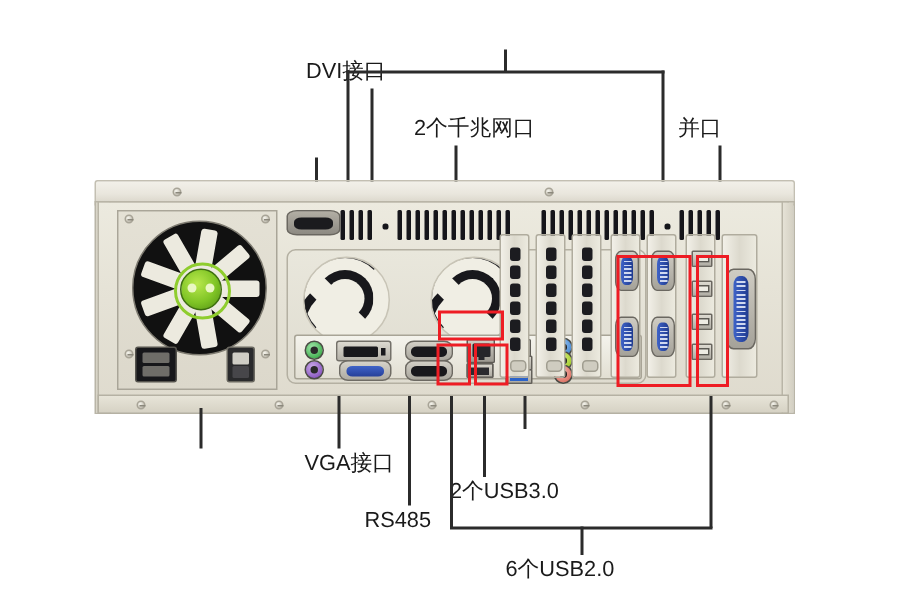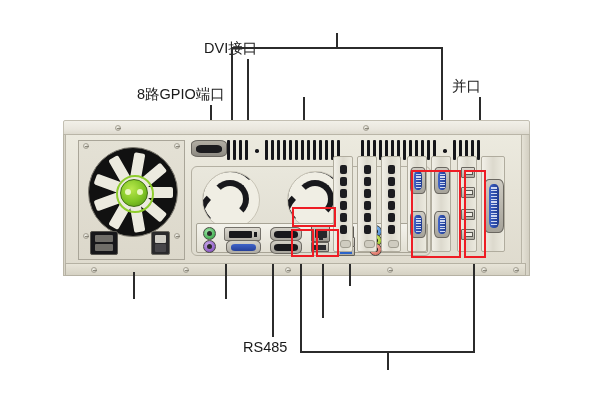--- a/index.html
+++ b/index.html
@@ -469,31 +469,34 @@
   }
 </style>
 </head>
 <body>
 
 <div id="stage">
 
 
   <div class="label" style="left:204px; top:40px;">DVI接口</div>
 
+  <div class="label" style="left:276px; top:78px;">2个千兆网口</div>
 
   <div class="label" style="left:452px; top:78px;">并口</div>
 
-  <div class="label" style="left:137px; top:86px;">8路GPIO端口</div>
-
-
+
+
+  <div class="label" style="left:203px; top:301px;">VGA接口</div>
 
   <div class="label" style="left:243px; top:339px;">RS485</div>
 
-
-
+  <div class="label" style="left:300px; top:320px;">2个USB3.0</div>
+
+
+  <div class="label" style="left:337px; top:372px;">6个USB2.0</div>
 
   <div class="lead h" style="left:231px; top:47px; width:212px;"></div>
   <div class="lead v" style="left:231px; top:47px; height:90px;"></div>
   <div class="lead v" style="left:441.4px; top:47px; height:90px;"></div>
   <div class="lead v" style="left:336px; top:33px; height:15px;"></div>
 
   <div class="lead v" style="left:247px; top:59px; height:110px;"></div>
 
   <div class="lead v" style="left:303px; top:97px; height:129px;"></div>
 

